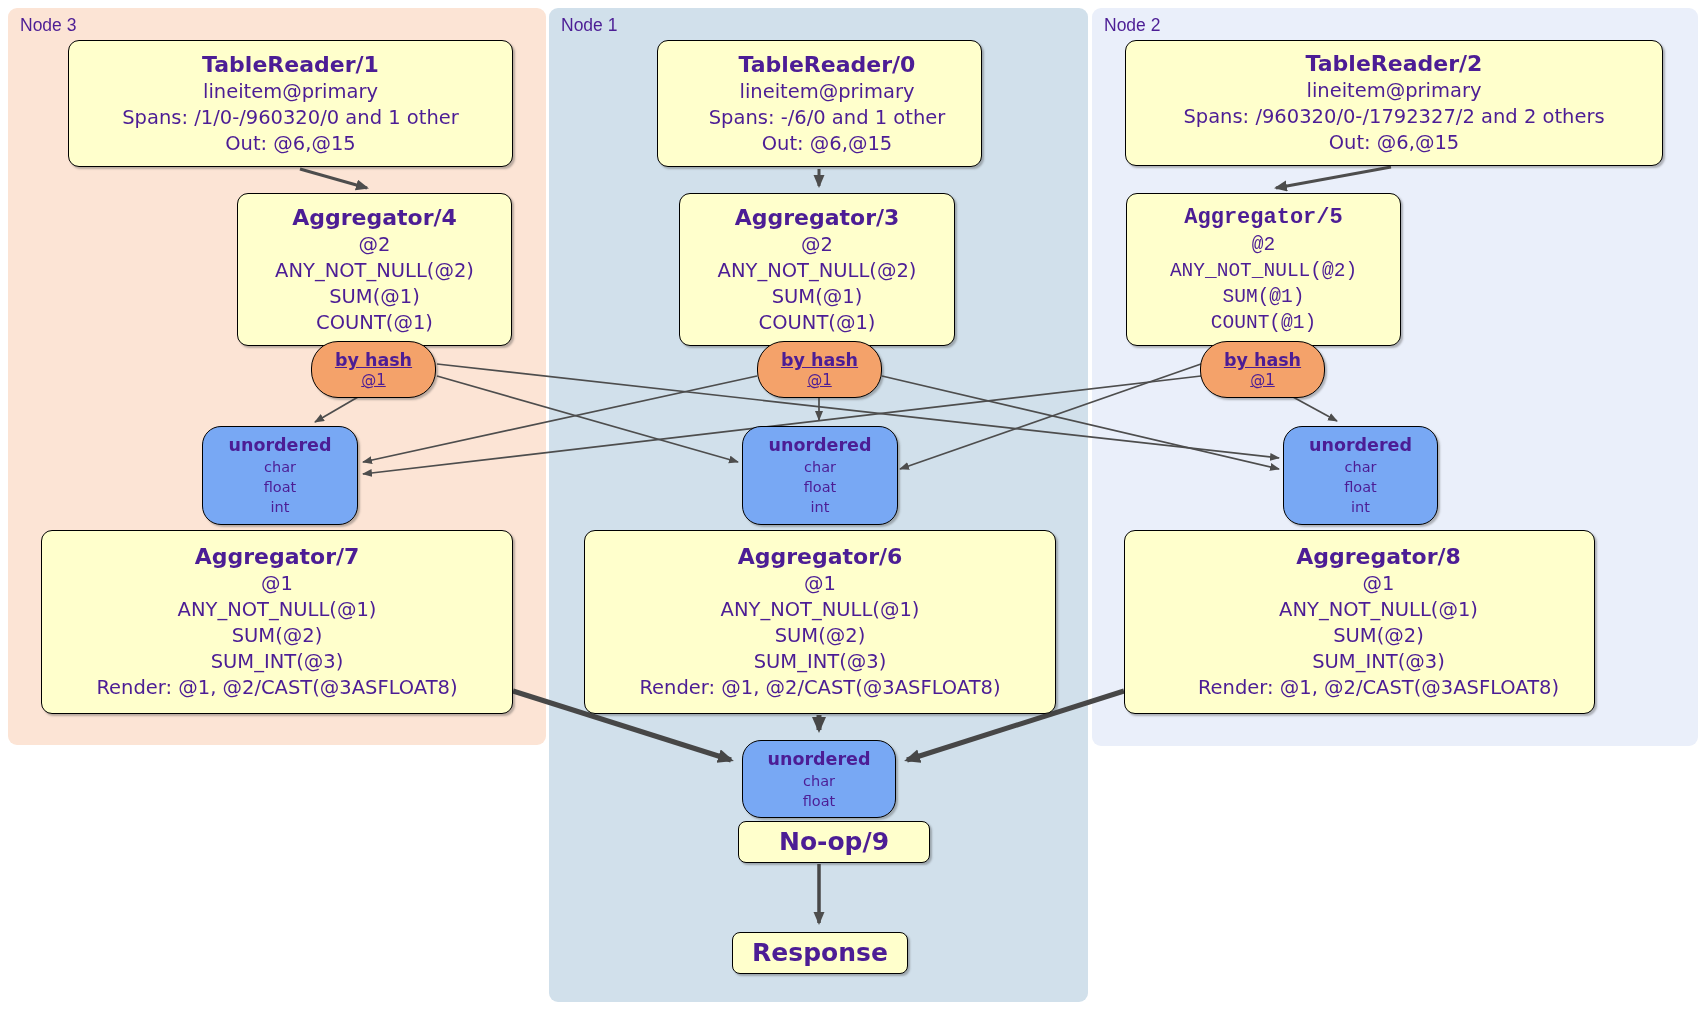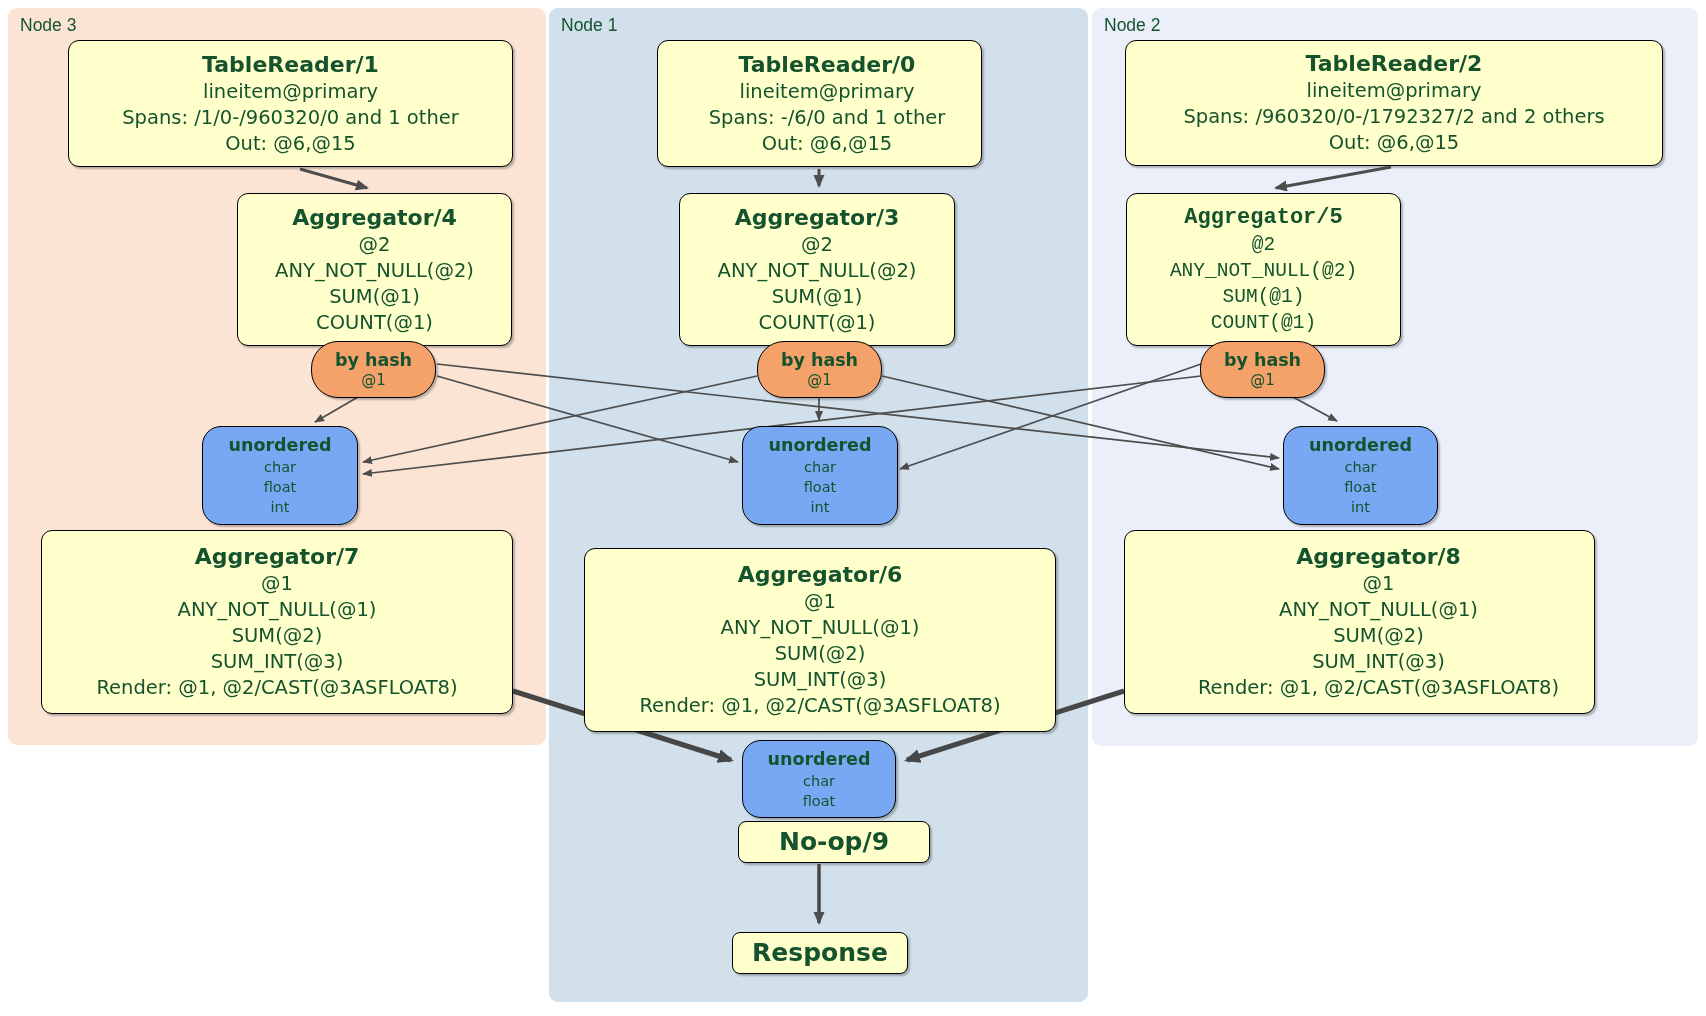--- a/index.html
+++ b/index.html
@@ -1,35 +1,35 @@
 <!DOCTYPE html>
 <html><head>
 <meta charset="utf-8">
 <style>
   html,body{margin:0;padding:0;background:#ffffff;}
   .canvas{
     position:relative;width:1706px;height:1016px;overflow:hidden;
-    font-family:"DejaVu Sans","Liberation Sans",sans-serif;color:#14532d;
+    font-family:"DejaVu Sans","Liberation Sans",sans-serif;color:#4c1d95;
   }
   .panel{position:absolute;border-radius:9px;}
   .panel-label{position:absolute;left:12px;top:7px;font-size:17.5px;
     font-family:"Liberation Sans","DejaVu Sans",sans-serif;}
   .panel-node3{background:#fce4d5;}
   .panel-node1{background:#d1e0eb;}
   .panel-node2{background:#eaeffa;}
   svg.edges{position:absolute;left:0;top:0;z-index:2;}
   .box{
     position:absolute;z-index:3;background:#ffffcc;border:1.6px solid #000;
     border-radius:11px;display:flex;flex-direction:column;justify-content:center;
     align-items:center;text-align:center;box-sizing:border-box;
     box-shadow:2px 2px 2px rgba(60,60,60,0.35);
   }
   .box-title{font-weight:bold;font-size:22px;line-height:28px;white-space:nowrap;}
   .box-line{font-size:19.5px;line-height:26px;white-space:nowrap;}
-  .hash{background:#f4a26a;border-radius:27px;z-index:4;}
+  .hash{background:#f4a26a;border-radius:27px;z-index:4;text-decoration:underline;}
   .hash .box-title{font-size:17.5px;line-height:22px;}
   .hash .box-line{font-size:15px;line-height:19px;}
   .uno{background:#78a8f4;border-radius:19px;}
   .uno .box-title{font-size:17.5px;line-height:23px;}
   .uno .box-line{font-size:14.5px;line-height:20px;}
   .label-only .box-title{font-size:25px;line-height:30px;}
 </style>
 </head>
 <body>
 
@@ -153,21 +153,21 @@
   </div>
 
   <div class="box" style="left:41px;top:530px;width:472px;height:184px;">
     <div class="box-title">Aggregator/7</div>
     <div class="box-line">@1</div>
     <div class="box-line">ANY_NOT_NULL(@1)</div>
     <div class="box-line">SUM(@2)</div>
     <div class="box-line">SUM_INT(@3)</div>
     <div class="box-line">Render: @1, @2/CAST(@3ASFLOAT8)</div>
   </div>
-  <div class="box" style="left:584px;top:548px;width:472px;height:184px;">
+  <div class="box" style="left:584px;top:530px;width:472px;height:184px;">
     <div class="box-title">Aggregator/6</div>
     <div class="box-line">@1</div>
     <div class="box-line">ANY_NOT_NULL(@1)</div>
     <div class="box-line">SUM(@2)</div>
     <div class="box-line">SUM_INT(@3)</div>
     <div class="box-line">Render: @1, @2/CAST(@3ASFLOAT8)</div>
   </div>
   <div class="box" style="left:1124px;top:530px;width:471px;height:184px;padding-left:38px;">
     <div class="box-title">Aggregator/8</div>
     <div class="box-line">@1</div>

